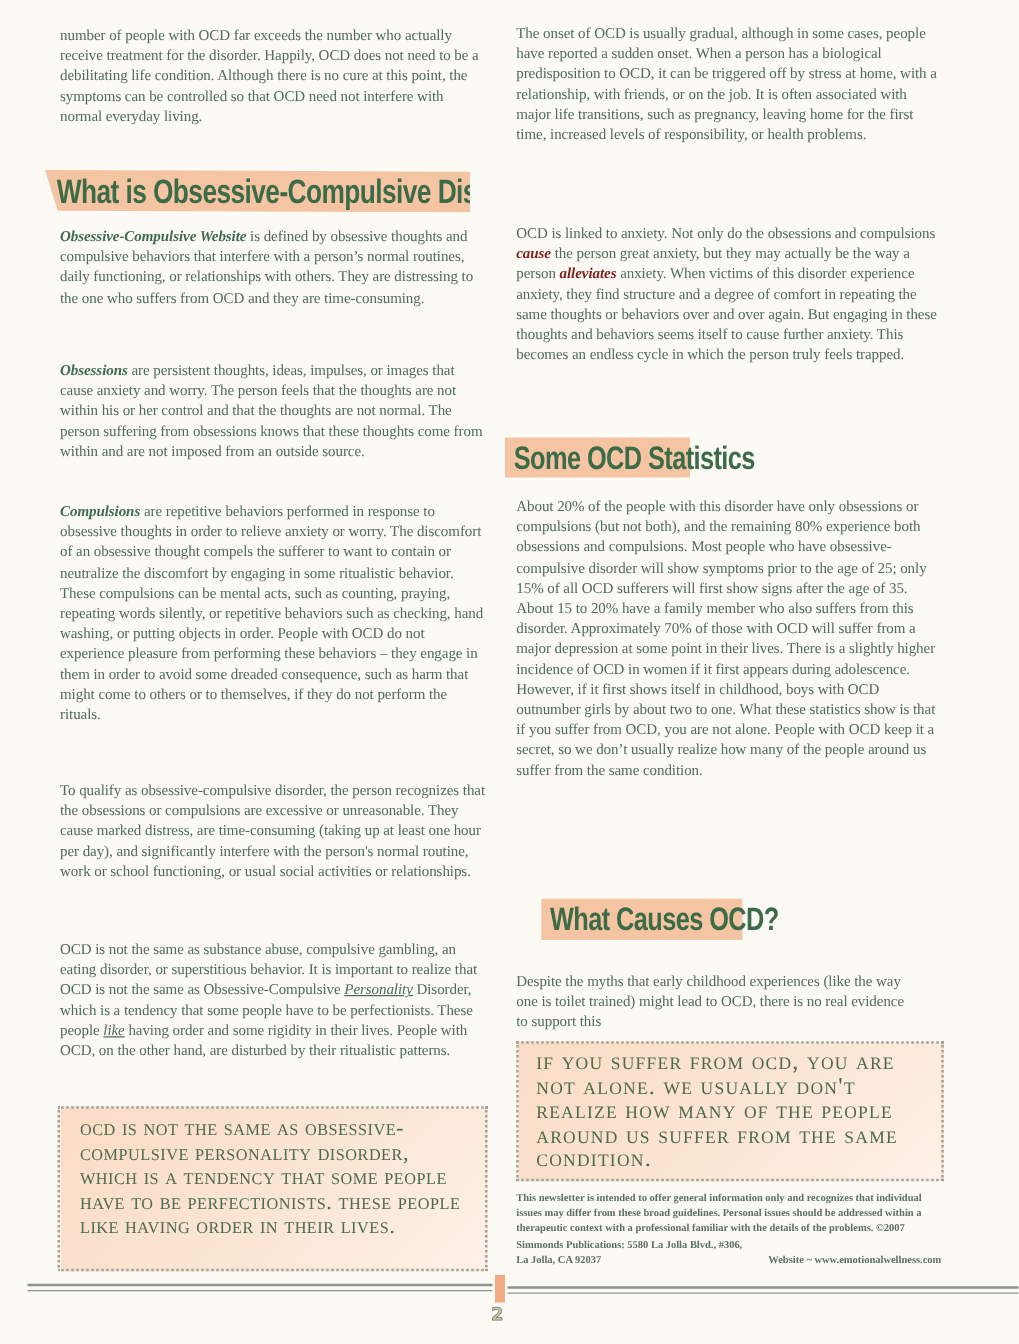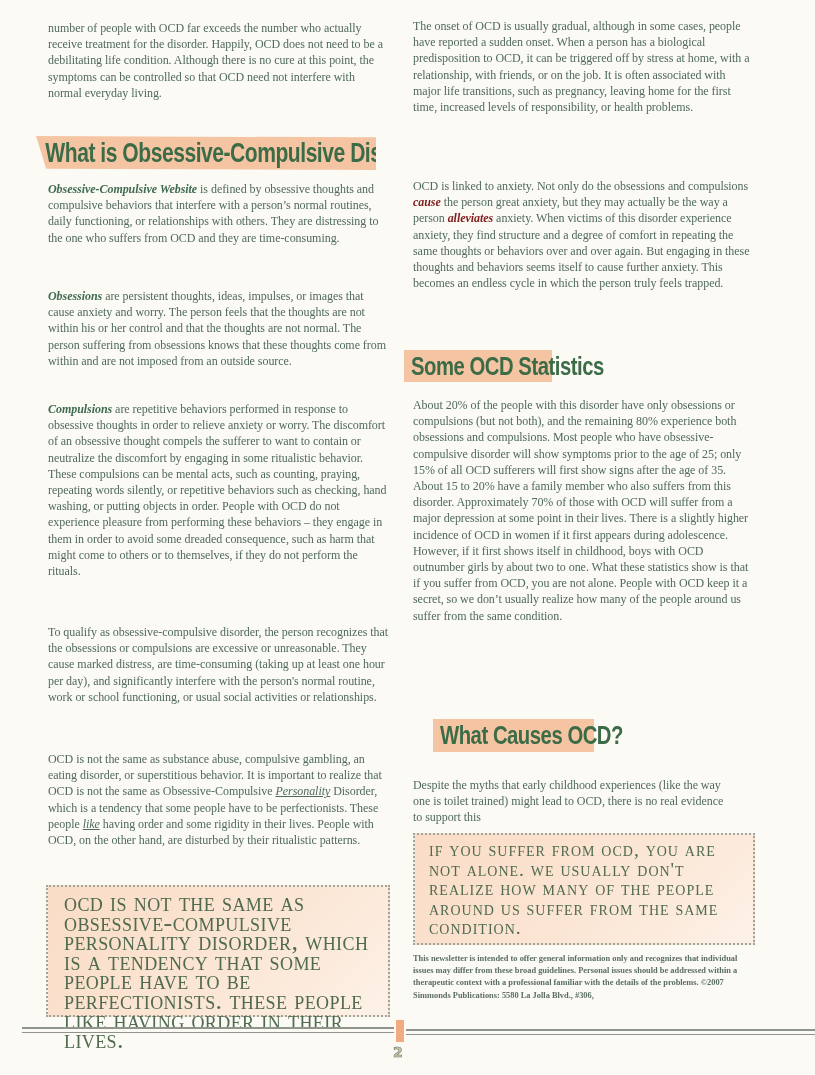--- a/index.html
+++ b/index.html
@@ -73,21 +73,21 @@
 
 <p class="body" style="position:absolute; left:48px; top:288px; width:342px;"><span class="lead">Obsessions</span><span> are persistent thoughts, ideas, impulses, or images that cause anxiety and worry. The person feels that the thoughts are not within his or her control and that the thoughts are not normal. The person suffering from obsessions knows that these thoughts come from within and are not imposed from an outside source.</span></p>
 
 <p class="body" style="position:absolute; left:48px; top:401px; width:342px;"><span class="lead">Compulsions</span><span> are repetitive behaviors performed in response to obsessive thoughts in order to relieve anxiety or worry. The discomfort of an obsessive thought compels the sufferer to want to contain or neutralize the discomfort by engaging in some ritualistic behavior. These compulsions can be mental acts, such as counting, praying, repeating words silently, or repetitive behaviors such as checking, hand washing, or putting objects in order. People with OCD do not experience pleasure from performing these behaviors – they engage in them in order to avoid some dreaded consequence, such as harm that might come to others or to themselves, if they do not perform the rituals.</span></p>
 
 <p class="body" style="position:absolute; left:48px; top:624px; width:342px;">To qualify as obsessive-compulsive disorder, the person recognizes that the obsessions or compulsions are excessive or unreasonable. They cause marked distress, are time-consuming (taking up at least one hour per day), and significantly interfere with the person's normal routine, work or school functioning, or usual social activities or relationships.</p>
 
 <p class="body" style="position:absolute; left:48px; top:751px; width:342px;"><span>OCD is not the same as substance abuse, compulsive gambling, an eating disorder, or superstitious behavior. It is important to realize that OCD is not the same as Obsessive-Compulsive </span><em class="i">Personality</em><span> Disorder, which is a tendency that some people have to be perfectionists. These people </span><em class="i">like</em><span> having order and some rigidity in their lives. People with OCD, on the other hand, are disturbed by their ritualistic patterns.</span></p>
 
 <div class="pull" style="left:46px; top:885px; width:344px; height:132px; padding:6px 14px 0 16px;">
-  <span class="txt" style="font-size:26px; line-height:19.6px;">OCD is not the same as Obsessive-Compulsive Personality Disorder, which is a tendency that some people have to be perfectionists. These people like having order in their lives.</span>
+  <span class="txt" style="font-size:18px; line-height:19.6px;">OCD is not the same as Obsessive-Compulsive Personality Disorder, which is a tendency that some people have to be perfectionists. These people like having order in their lives.</span>
 </div>
 
 <p class="body" style="position:absolute; left:413px; top:18px; width:338px;">The onset of OCD is usually gradual, although in some cases, people have reported a sudden onset. When a person has a biological predisposition to OCD, it can be triggered off by stress at home, with a relationship, with friends, or on the job. It is often associated with major life transitions, such as pregnancy, leaving home for the first time, increased levels of responsibility, or health problems.</p>
 
 <p class="body" style="position:absolute; left:413px; top:178px; width:338px;"><span>OCD is linked to anxiety. Not only do the obsessions and compulsions </span><em class="b">cause</em><span> the person great anxiety, but they may actually be the way a person </span><em class="b">alleviates</em><span> anxiety. When victims of this disorder experience anxiety, they find structure and a degree of comfort in repeating the same thoughts or behaviors over and over again. But engaging in these thoughts and behaviors seems itself to cause further anxiety. This becomes an endless cycle in which the person truly feels trapped.</span></p>
 
 <div class="heading" style="left:404px; top:350px; width:148px; height:32px;">
   <span style="font-size:26px; line-height:32px; padding-left:9px;">Some OCD Statistics</span>
 </div>
 
@@ -98,20 +98,24 @@
 </div>
 
 <p class="body" style="position:absolute; left:413px; top:777px; width:322px;">Despite the myths that early childhood experiences (like the way one is toilet trained) might lead to OCD, there is no real evidence to support this</p>
 
 <div class="pull" style="left:413px; top:833px; width:342px; height:112px; padding:5px 10px 0 14px;">
   <span class="txt" style="font-size:19.5px; line-height:19.6px; letter-spacing:1px;">If you suffer from OCD, you are not alone. We usually don't realize how many of the people around us suffer from the same condition.</span>
 </div>
 
 <div class="disclaimer">
   <span>This newsletter is intended to offer general information only and recognizes that individual issues may differ from these broad guidelines. Personal issues should be addressed within a therapeutic context with a professional familiar with the details of the problems. ©2007 Simmonds Publications: 5580 La Jolla Blvd., #306,</span>
+  <div class="row2">
+    <span>La Jolla, CA 92037</span>
+    <span>Website ~ www.emotionalwellness.com</span>
+  </div>
 </div>
 
 <div class="rule" style="left:22px; top:1027px; width:372px;"></div>
 <div class="rule2" style="left:22px; top:1032px; width:372px;"></div>
 <div class="rule" style="left:406px; top:1029px; width:409px;"></div>
 <div class="rule2" style="left:406px; top:1034px; width:409px;"></div>
 <div class="tab"></div>
 <div class="pagenum">2</div>
 
 </body></html>

